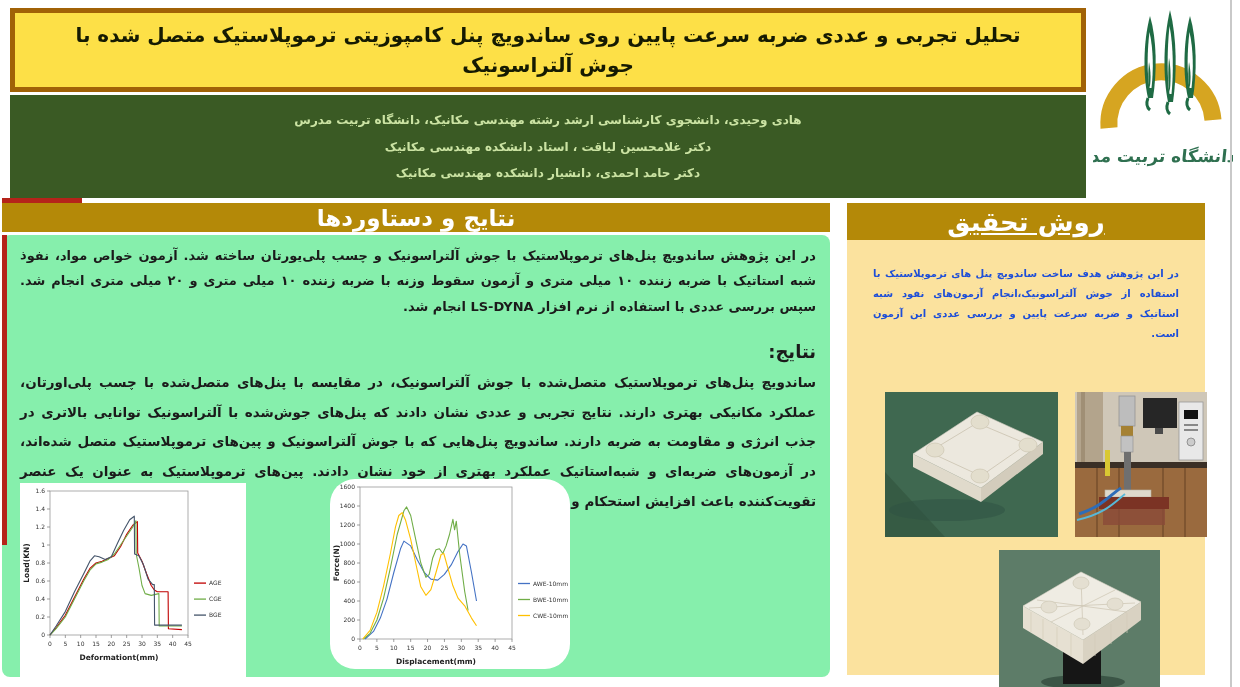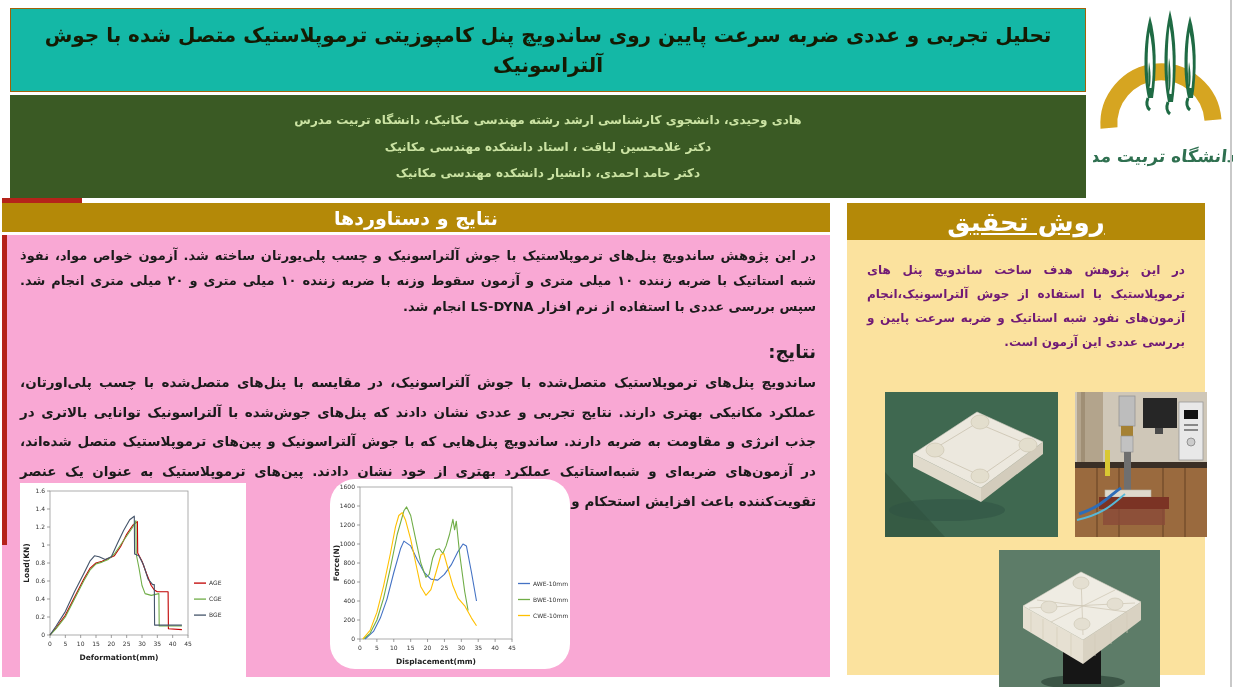--- a/index.html
+++ b/index.html
@@ -1,55 +1,55 @@
 <!DOCTYPE html>
 <html lang="fa"><head>
 <meta charset="utf-8">
 <style>
   html,body{margin:0;padding:0;background:#e9e9e9;}
   *{box-sizing:border-box;}
   body{font-family:"DejaVu Sans", sans-serif;}
   #page{position:relative;width:1240px;height:687px;background:#ffffff;overflow:hidden;margin:0 auto;}
 
   
-  #title-bar{position:absolute;left:10px;top:8px;width:1076px;height:84px;background:#14b8a6;
-    display:flex;align-items:center;justify-content:center;border:1px solid #a16207;}
+  #title-bar{position:absolute;left:10px;top:8px;width:1076px;height:84px;background:#fde047;
+    display:flex;align-items:center;justify-content:center;border:5px solid #a16207;}
   #title-bar .title{direction:rtl;text-align:center;font-size:20px;font-weight:bold;color:#151a02;padding:0 30px;line-height:1.5;}
 
   
   #authors-band{position:absolute;left:10px;top:95px;width:1076px;height:103px;background:#3A5A24;
     display:flex;flex-direction:column;align-items:center;justify-content:space-evenly;padding:6px 0;}
   #authors-band .author-line{direction:rtl;color:#CBE3A3;font-size:12px;font-weight:bold;text-align:center;}
 
   
   #logo-area{position:absolute;left:1088px;top:0;width:150px;height:200px;background:#ffffff;
     display:flex;align-items:center;justify-content:center;}
 
   
   #results-panel{position:absolute;left:2px;top:203px;width:828px;height:474px;}
   #results-red-top{position:absolute;left:0;top:-5px;width:80px;height:5px;background:#B5231A;}
   #results-header{position:relative;height:29px;background:#B48908;display:flex;align-items:center;justify-content:center;}
-  #results-header .hdr{color:#fff;font-weight:bold;font-size:19px;direction:rtl;}
-  #results-body{position:relative;margin-top:3px;height:442px;background:#f9a8d4;padding:8px 14px 0 18px;}
+  #results-header .hdr{color:#fff;font-weight:bold;font-size:23px;direction:rtl;}
+  #results-body{position:relative;margin-top:3px;height:442px;background:#86efac;padding:8px 14px 0 18px;border-radius:8px;}
   #results-red-left{position:absolute;left:0;top:0;width:5px;height:310px;background:#B5231A;}
   #results-body .para1{direction:rtl;text-align:justify;font-size:13px;font-weight:bold;color:#1b1b1b;line-height:1.95;margin:0;}
   #results-body .results-label{direction:rtl;text-align:right;font-size:18px;font-weight:bold;color:#1b1b1b;margin:22px 0 0 0;}
   #results-body .para2{direction:rtl;text-align:justify;font-size:13.5px;font-weight:bold;color:#1b1b1b;line-height:2.2;margin:6px 0 0 0;}
 
   
   .chart-box{position:absolute;background:#ffffff;z-index:5;}
   #chart1{left:20px;top:483px;width:226px;height:229px;}
   #chart2{left:330px;top:479px;width:240px;height:190px;border-radius:25px;}
 
   
   #method-panel{position:absolute;left:847px;top:203px;width:358px;height:472px;}
   #method-header{height:37px;background:#B48908;display:flex;align-items:center;justify-content:center;}
   #method-header .hdr{color:#fff;font-weight:bold;font-size:26px;direction:rtl;text-decoration:underline;}
   #method-body{position:relative;height:435px;background:#FBE29E;padding:14px 16px 0 16px;}
-  #method-body .body-text{direction:rtl;text-align:justify;font-size:12px;font-weight:bold;color:#701a75;line-height:2.0;margin:4px;}
+  #method-body .body-text{direction:rtl;text-align:justify;font-size:10px;font-weight:bold;color:#1d4ed8;line-height:2.0;margin:10px;}
 
   .photo{position:absolute;overflow:hidden;}
   #photo-a{left:38px;top:152px;width:173px;height:145px;}
   #photo-b{left:228px;top:152px;width:132px;height:145px;}
   #photo-c{left:152px;top:310px;width:161px;height:140px;}
 
   #window-edge-line{position:absolute;left:1230px;top:0;width:2px;height:687px;background:#c9c9c9;}
 </style>
 </head>
 <body>

